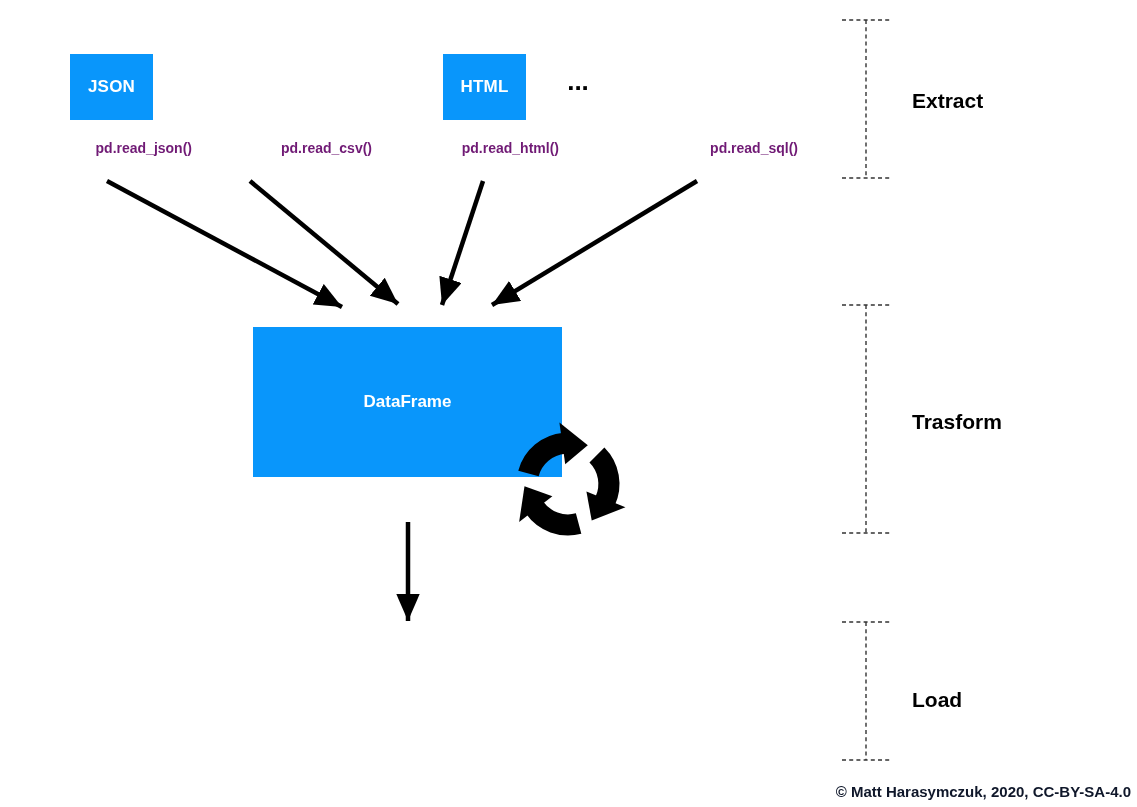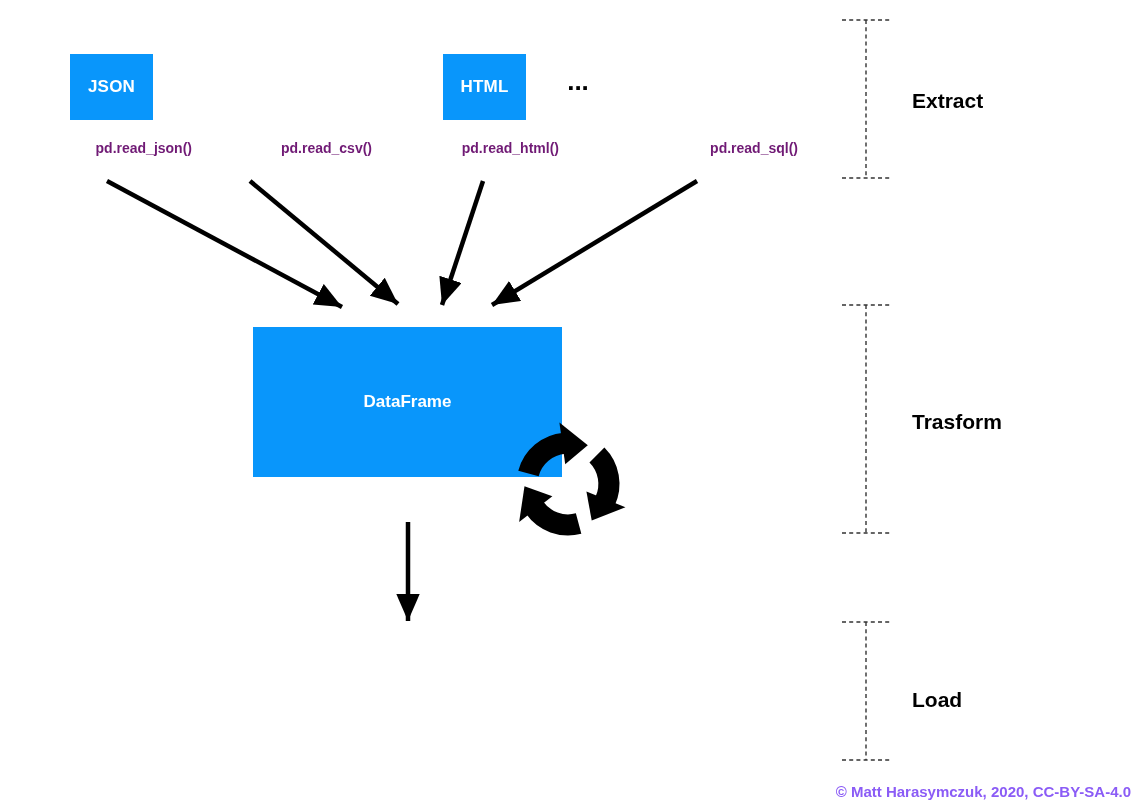--- a/index.html
+++ b/index.html
@@ -29,21 +29,21 @@
     position:absolute;left:561px;top:66px;width:34px;
     text-align:center;font-size:26px;font-weight:bold;color:#000;z-index:1;
   }
   .stage-label{
     position:absolute;left:912px;
     font-size:21px;font-weight:bold;color:#000;white-space:nowrap;z-index:1;
   }
   .recycle{position:absolute;left:502px;top:418px;width:132px;height:132px;z-index:3;}
   .footer{
     position:absolute;right:6px;top:783px;
-    font-size:15px;font-weight:bold;color:#8b5cf6;white-space:nowrap;z-index:1;
+    font-size:15px;font-weight:bold;color:#0f172a;white-space:nowrap;z-index:1;
   }
 </style>
 </head>
 <body>
 
 <div class="canvas">
 
   <svg class="overlay" width="1137" height="807" viewBox="0 0 1137 807">
     <defs>
       <marker id="ah" markerWidth="6.6" markerHeight="5.6" refX="6" refY="2.6" orient="auto" markerUnits="strokeWidth">

